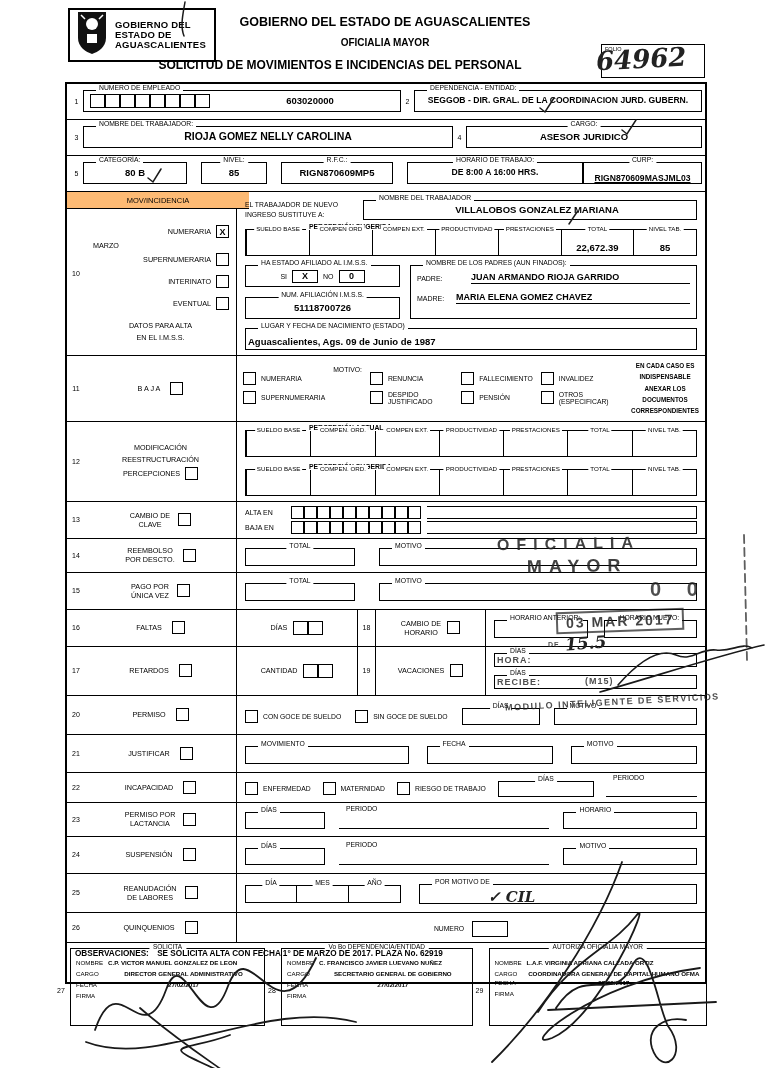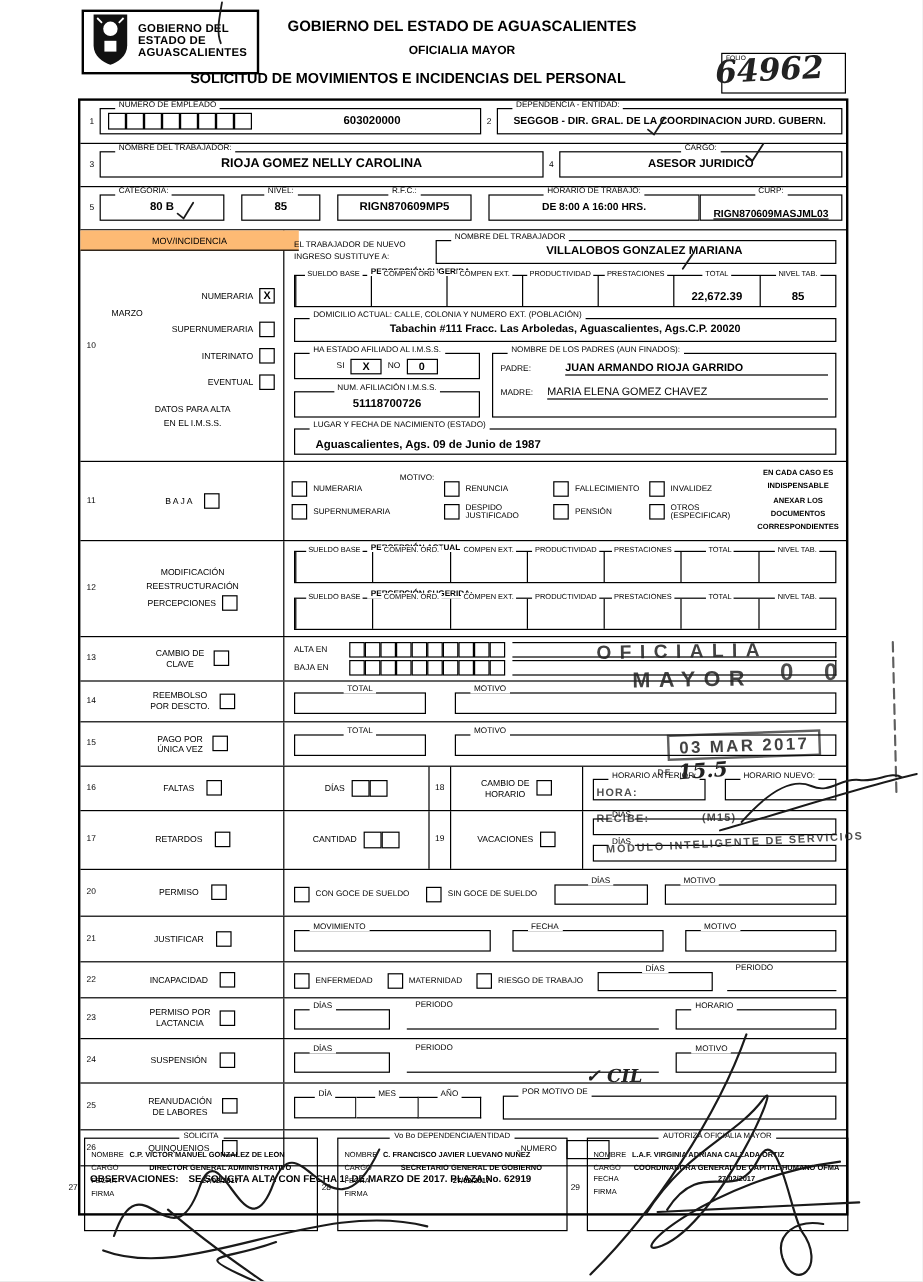--- a/index.html
+++ b/index.html
@@ -204,24 +204,20 @@
             </div>
           <div class="pcol" style="flex:1.15;">
               <span class="ph">TOTAL</span>
               <span class="val">22,672.39</span>
             </div>
           <div class="pcol">
               <span class="ph">NIVEL TAB.</span>
               <span class="val">85</span>
             </div>
         </div>
-        <div class="fb" style="height:20px;display:flex;align-items:center;">
-          <span class="lg">DOMICILIO ACTUAL: CALLE, COLONIA Y NUMERO EXT. (POBLACIÓN)</span>
-          <span class="val" style="width:100%;font-size:9px;">Tabachin #111 Fracc. Las Arboledas, Aguascalientes, Ags.C.P. 20020</span>
-        </div>
         <div class="hrow">
           <div style="width:155px;flex:none;display:flex;flex-direction:column;gap:10px;">
             <div class="fb" style="height:22px;display:flex;align-items:center;justify-content:center;gap:5px;font-size:7px;">
               <span class="lg">HA ESTADO AFILIADO AL I.M.S.S.</span>
               <span>SI</span>
               <span class="chk" style="width:26px;">X</span>
               <span>NO</span>
               <span class="chk" style="width:26px;">0</span>
             </div>
             <div class="fb" style="height:22px;display:flex;align-items:center;">
@@ -230,25 +226,25 @@
             </div>
           </div>
           <div class="fb" style="flex:1;padding:6px 6px 4px;display:flex;flex-direction:column;gap:8px;">
             <span class="lg">NOMBRE DE LOS PADRES (AUN FINADOS):</span>
             <div style="display:flex;gap:20px;font-size:7px;align-items:center;">
               <span style="width:34px;flex:none;">PADRE:</span>
               <span style="flex:1;border-bottom:1px solid #000;font-weight:bold;font-size:9px;padding-bottom:1px;">JUAN ARMANDO RIOJA GARRIDO</span>
             </div>
             <div style="display:flex;gap:5px;font-size:7px;align-items:center;">
               <span style="width:34px;flex:none;">MADRE:</span>
-              <span style="flex:1;border-bottom:1px solid #000;font-weight:normal;font-size:9px;padding-bottom:1px;">MARIA ELENA GOMEZ CHAVEZ</span>
-            </div>
-          </div>
-        </div>
-        <div class="fb" style="height:22px;display:flex;align-items:flex-end;padding:0 17px 2px;">
+              <span style="flex:1;border-bottom:1px solid #000;font-weight:bold;font-size:9px;padding-bottom:1px;">MARIA ELENA GOMEZ CHAVEZ</span>
+            </div>
+          </div>
+        </div>
+        <div class="fb" style="height:22px;display:flex;align-items:flex-end;padding:0 2px 2px;">
           <span class="lg">LUGAR Y FECHA DE NACIMIENTO (ESTADO)</span>
           <span class="val" style="text-align:left;font-size:9.5px;">Aguascalientes, Ags. 09 de Junio de 1987</span>
         </div>
       </div>
     </div>
 
     <div class="sec" style="min-height:42px;">
       <div class="snum">11</div>
       <div class="side" style="flex-direction:row;gap:10px;">
         <span>B A J A</span>
@@ -703,21 +699,21 @@
         </div>
       <div class="srow">
           <span class="slabel">FIRMA</span>
           <span class="sval"></span>
         </div>
     </div>
   </div>
 
   <div class="ink stamp-big" style="left:497px;top:535px;">OFICIALIA</div>
   <div class="ink stamp-big" style="left:527px;top:556px;font-size:18px;">MAYOR</div>
-  <div class="ink" style="left:650px;top:550px;font-weight:bold;font-size:20px;letter-spacing:10px;opacity:.8;">0 0</div>
+  <div class="ink" style="left:650px;top:578px;font-weight:bold;font-size:20px;letter-spacing:10px;opacity:.8;">0 0</div>
   <div class="ink stamp-date" style="left:556px;top:610px;">03 MAR 2017</div>
   <div class="ink stamp-small" style="left:548px;top:641px;font-size:7px;">DE</div>
   <div class="ink hand" style="left:565px;top:633px;font-size:17px;transform:rotate(-4deg);">15.5</div>
   <div class="ink stamp-small" style="left:497px;top:655px;">HORA:</div>
   <div class="ink stamp-small" style="left:497px;top:677px;">RECIBE:</div>
   <div class="ink stamp-small" style="left:505px;top:697px;transform:rotate(-3deg);letter-spacing:1.5px;">MODULO INTELIGENTE DE SERVICIOS</div>
   <div class="ink stamp-small" style="left:585px;top:676px;">(M15)</div>
   <div class="ink hand" style="left:488px;top:888px;font-size:15px;">✓   CIL</div>
 
   <svg class="overlay" width="769" height="1068" viewBox="0 0 769 1068">

